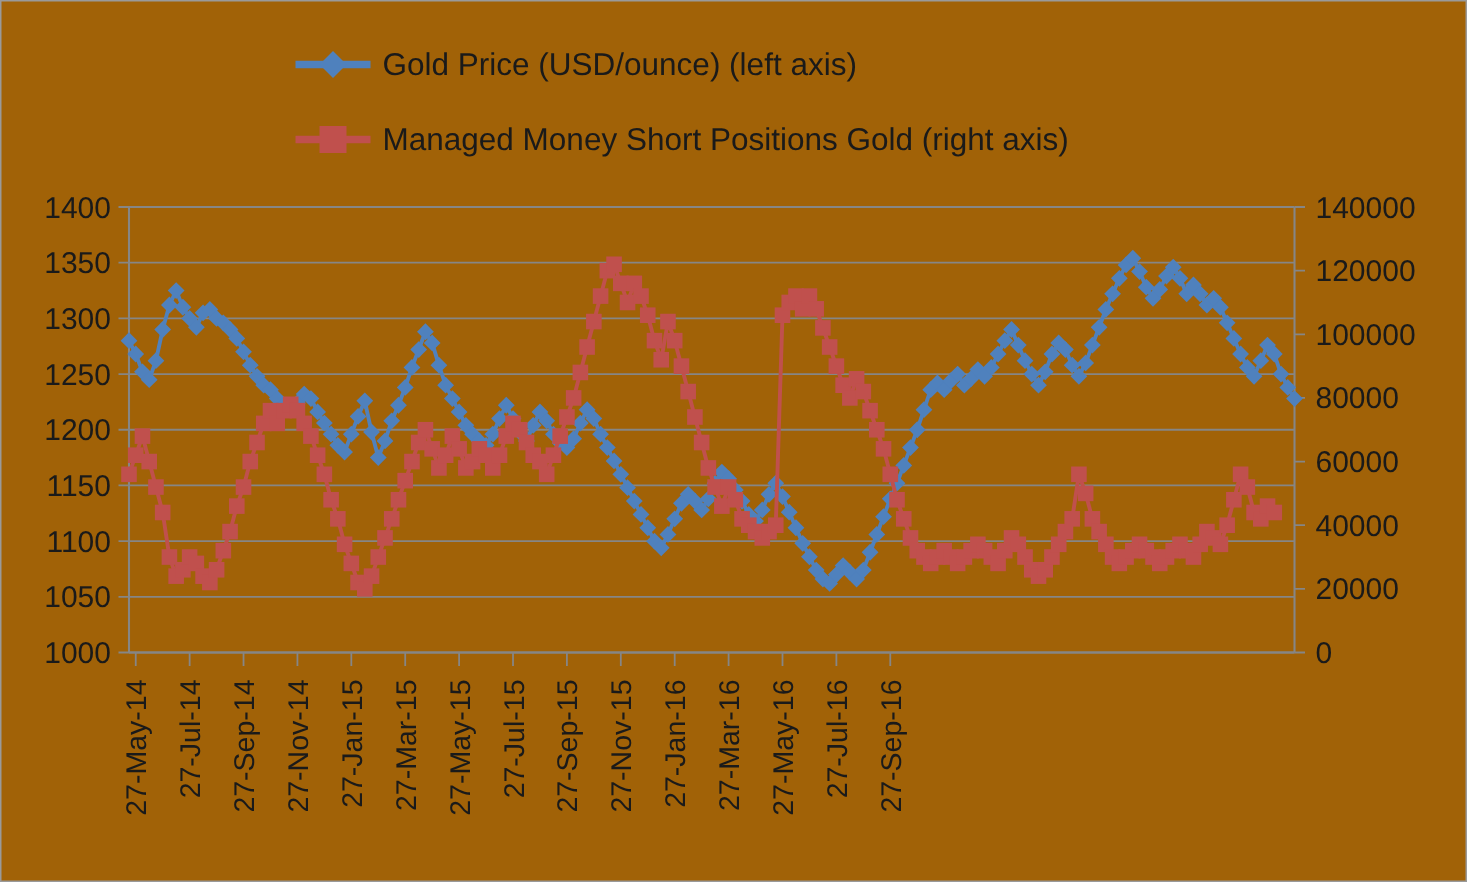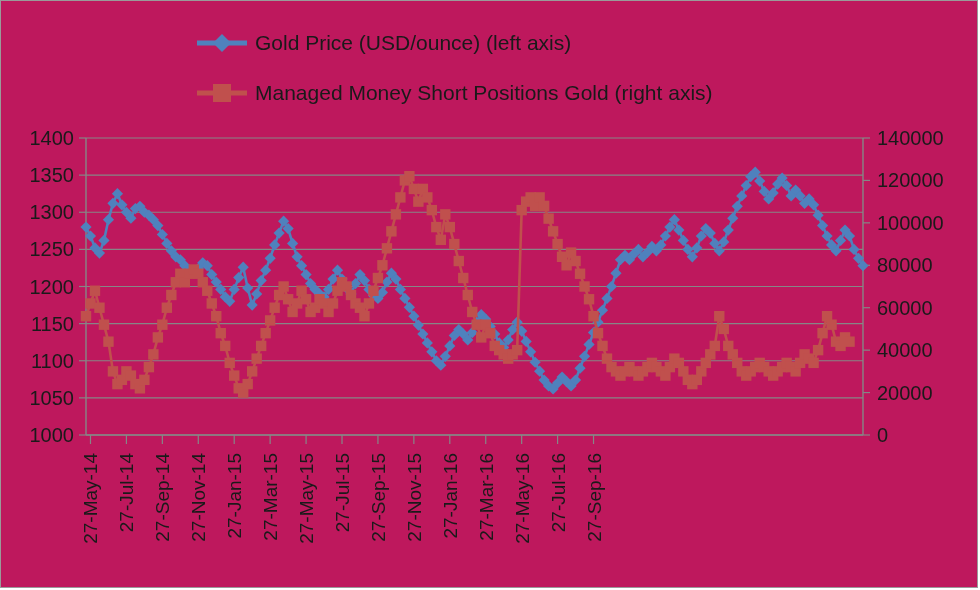--- a/index.html
+++ b/index.html
@@ -11,21 +11,21 @@
     width: 980px;
     height: 590px;
     font-family: "Liberation Sans", sans-serif;
     overflow: hidden;
   }
   #chart-frame {
     position: relative;
     width: 978px;
     height: 588px;
     border: 1px solid #9a9a9a;
-    background: #be185d;
+    background: #a16207;
     box-sizing: border-box;
   }
   #chart-svg {
     display: block;
     width: 978px;
     height: 588px;
   }
   .legend-label {
     font-family: "Liberation Sans", sans-serif;
     font-size: 21px;

